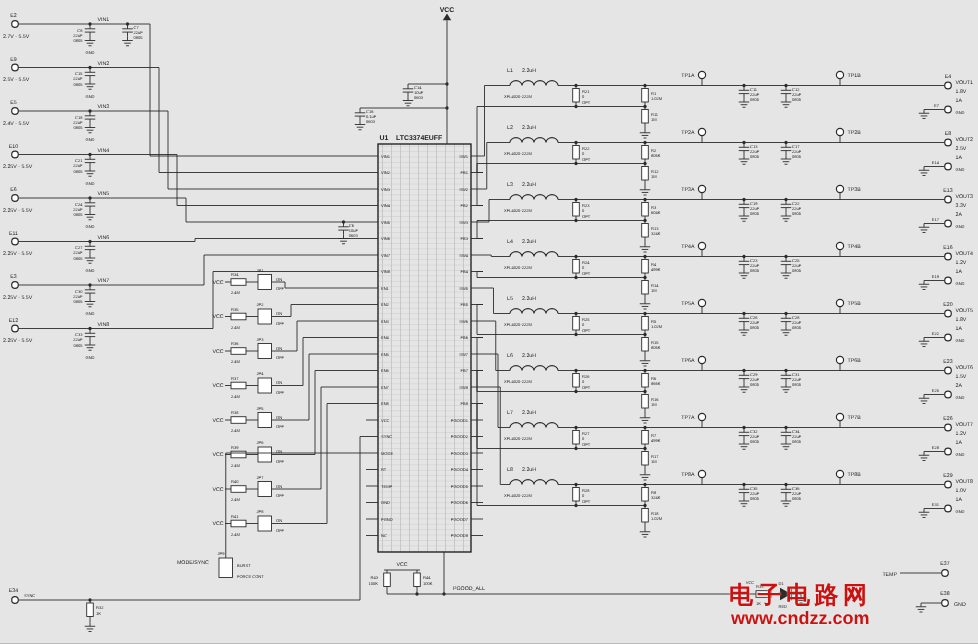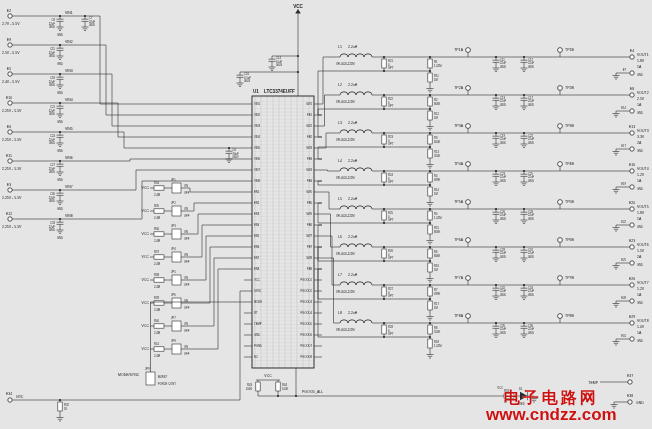--- a/index.html
+++ b/index.html
@@ -12,21 +12,21 @@
   .dot{fill:#2b2b2b;stroke:none}
   .term{fill:#ffffff;stroke:#2b2b2b;stroke-width:0.8}
   .icbody{fill:url(#hatch);stroke:#1d1d1d;stroke-width:0.9}
   text{fill:#1c1c1c}
   .t2{font-size:2.7px}
   .t3{font-size:3.5px}
   .t4{font-size:4.6px;font-weight:bold}
   .wm{position:absolute;left:486px;top:389px;color:#cc1111;text-align:center;line-height:1.08;
       text-shadow:0 0 1px rgba(255,255,255,.8);pointer-events:none}
   .wm1{font-size:16px;font-weight:bold;letter-spacing:3px}
-  .wm2{font-size:17px;font-weight:bold}
+  .wm2{font-size:12px;font-weight:bold}
 </style>
 </head>
 <body>
 
 <div class="stage">
   <svg width="652" height="429" viewBox="0 0 652 429">
     <defs>
       <pattern id="hatch" width="6" height="3.6" patternUnits="userSpaceOnUse">
         <path d="M0 0 H6 M3 0 V3.6" stroke="#bdbdbd" stroke-width="0.45" fill="none"></path>
       </pattern>

